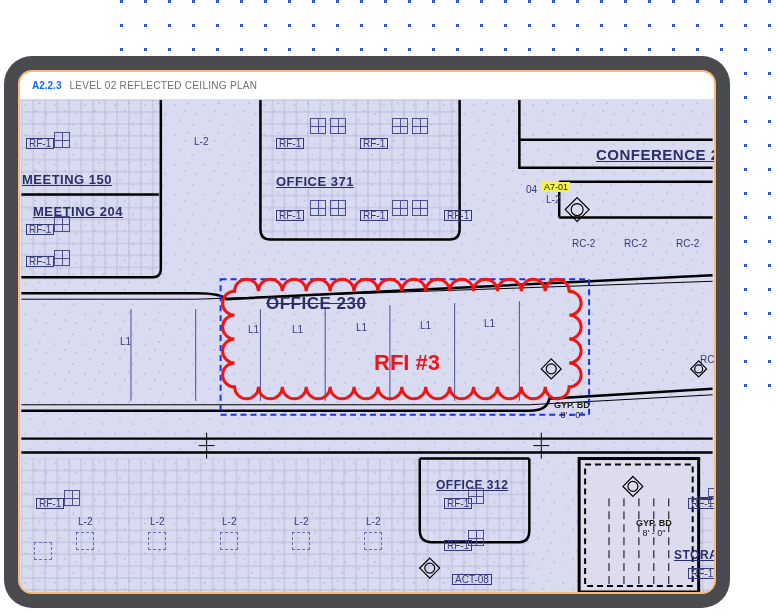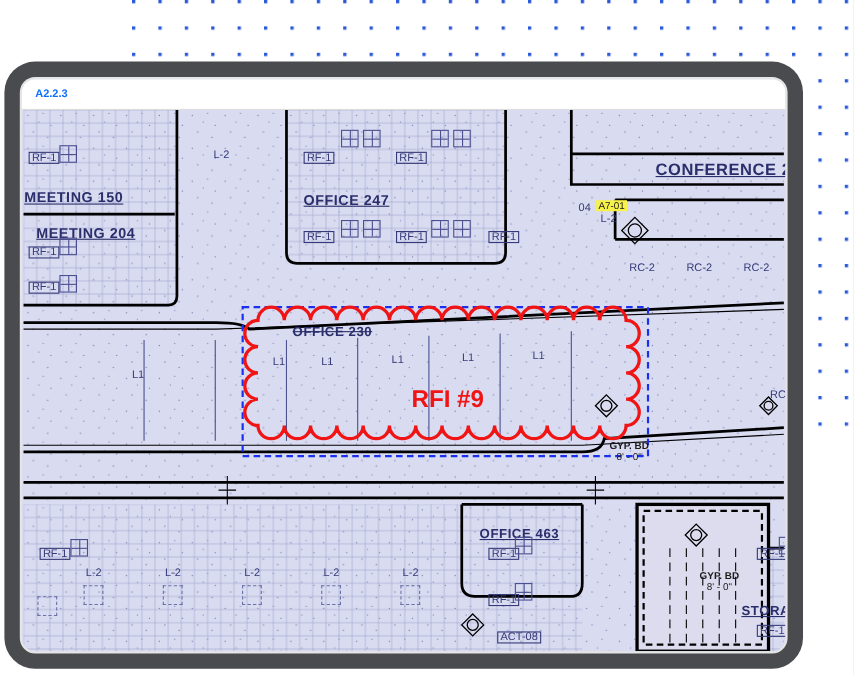--- a/index.html
+++ b/index.html
@@ -24,21 +24,21 @@
     width: 726px;
     height: 552px;
     background: #4a4b4e;
     border-radius: 28px;
     padding: 14px;
     z-index: 2;
   }
   .tablet-inner {
     width: 100%;
     height: 100%;
-    background: #e5e5e5;
+    background: #fdba74;
     border-radius: 14px;
     padding: 2px;
     overflow: hidden;
   }
   .screen {
     width: 100%;
     height: 100%;
     background: #d9dbf0;
     border-radius: 12px;
     overflow: hidden;
@@ -143,20 +143,21 @@
   </defs>
   <rect x="120" y="0" width="776" height="400" fill="url(#dots)"></rect>
 </svg>
 
 <div class="tablet">
   <div class="tablet-inner">
     <div class="screen">
 
       <div class="title-bar">
         <span class="sheet-code">A2.2.3</span>
+        <span class="sheet-title">LEVEL 02 REFLECTED CEILING PLAN</span>
       </div>
 
       <div class="plan">
 
         <svg viewBox="0 0 694 494">
           <defs>
             <pattern id="speckle" width="30" height="30" patternUnits="userSpaceOnUse">
               <rect width="30" height="30" fill="#d9dbf0"></rect>
               <circle cx="4" cy="5" r=".6" fill="#7a7fb5"></circle>
               <circle cx="18" cy="3" r=".6" fill="#7a7fb5"></circle>
@@ -258,24 +259,24 @@
             <circle cx="410" cy="470" r="5"></circle>
               <path d="M410 460 L420 470 L410 480 L400 470 Z"></path>
 
             <circle cx="558" cy="110" r="6"></circle>
               <path d="M558 98 L570 110 L558 122 L546 110 Z"></path>
           </g>
         </svg>
 
         <div class="room-label" style="left:2px;top:72px">MEETING   150</div>
         <div class="room-label" style="left:13px;top:104px">MEETING   204</div>
-        <div class="room-label" style="left:256px;top:74px">OFFICE   247</div>
+        <div class="room-label" style="left:256px;top:74px">OFFICE   371</div>
         <div class="room-label" style="left:576px;top:46px;font-size:15px">CONFERENCE   2</div>
-        <div class="room-label" style="left:246px;top:194px;font-size:12px;text-decoration:line-through">OFFICE  230</div>
-        <div class="room-label" style="left:416px;top:378px;font-size:12px">OFFICE  463</div>
+        <div class="room-label" style="left:246px;top:194px;font-size:17px;text-decoration:line-through">OFFICE  230</div>
+        <div class="room-label" style="left:416px;top:378px;font-size:12px">OFFICE  312</div>
         <div class="room-label" style="left:654px;top:448px;font-size:12px">STORAG</div>
 
         <div class="tag box" style="left:6px;top:38px">RF-1</div>
         <div class="tag box" style="left:6px;top:124px">RF-1</div>
         <div class="tag box" style="left:6px;top:156px">RF-1</div>
         <div class="tag box" style="left:256px;top:38px">RF-1</div>
         <div class="tag box" style="left:340px;top:38px">RF-1</div>
         <div class="tag box" style="left:256px;top:110px">RF-1</div>
         <div class="tag box" style="left:340px;top:110px">RF-1</div>
         <div class="tag box" style="left:424px;top:110px">RF-1</div>
@@ -336,18 +337,18 @@
         <div class="hatch-fixture" style="left:44px;top:390px"></div>
         <div class="hatch-fixture" style="left:688px;top:388px"></div>
 
         <div class="dash-box" style="left:56px;top:432px"></div>
         <div class="dash-box" style="left:128px;top:432px"></div>
         <div class="dash-box" style="left:200px;top:432px"></div>
         <div class="dash-box" style="left:272px;top:432px"></div>
         <div class="dash-box" style="left:344px;top:432px"></div>
         <div class="dash-box" style="left:14px;top:442px"></div>
 
-        <div class="rfi-label">RFI #9</div>
+        <div class="rfi-label">RFI #3</div>
 
       </div>
     </div>
   </div>
 </div>
 
 </body></html>

